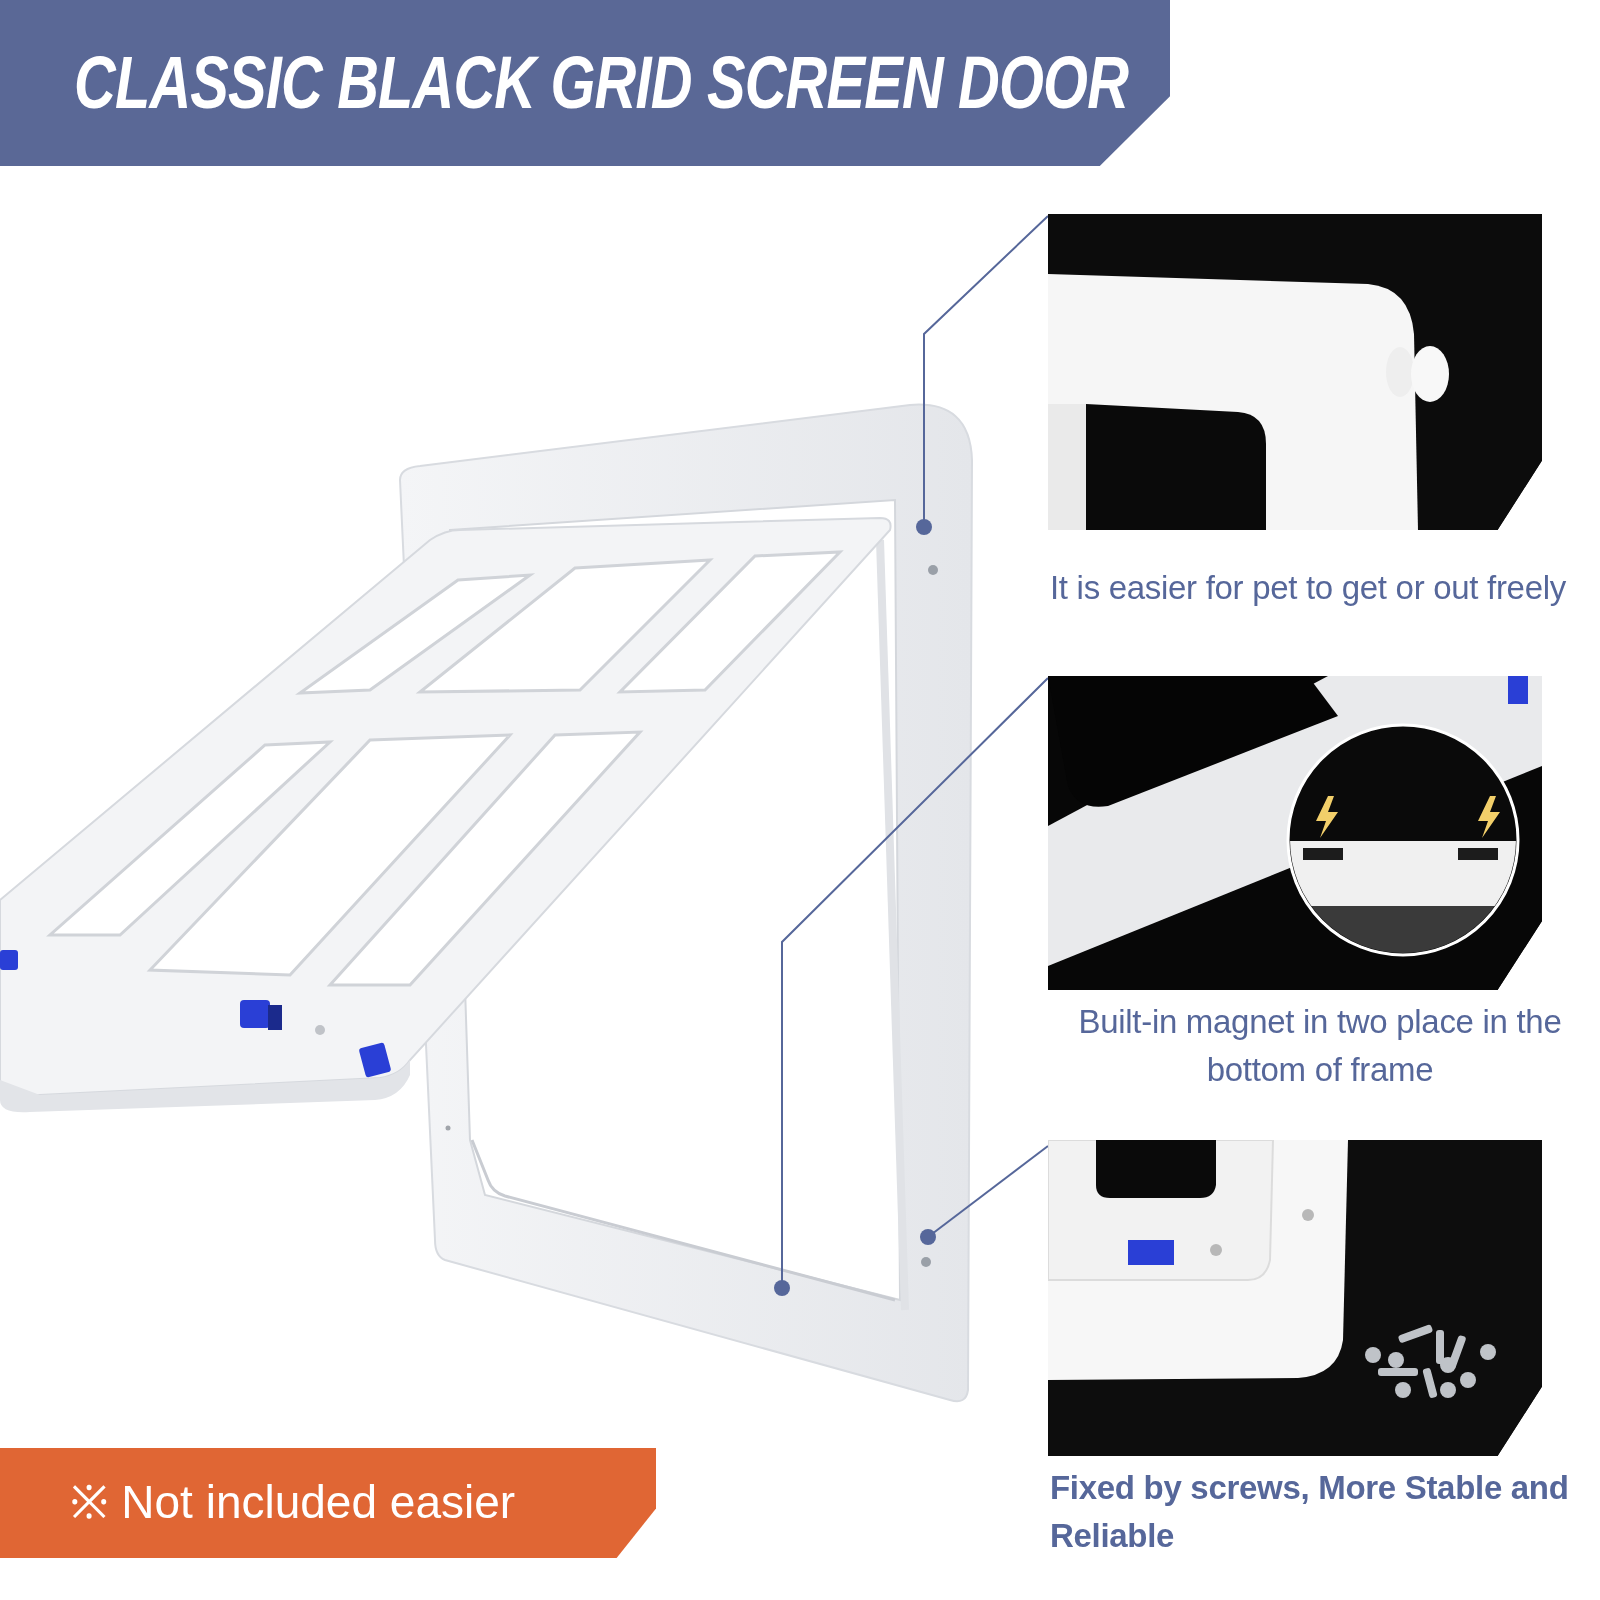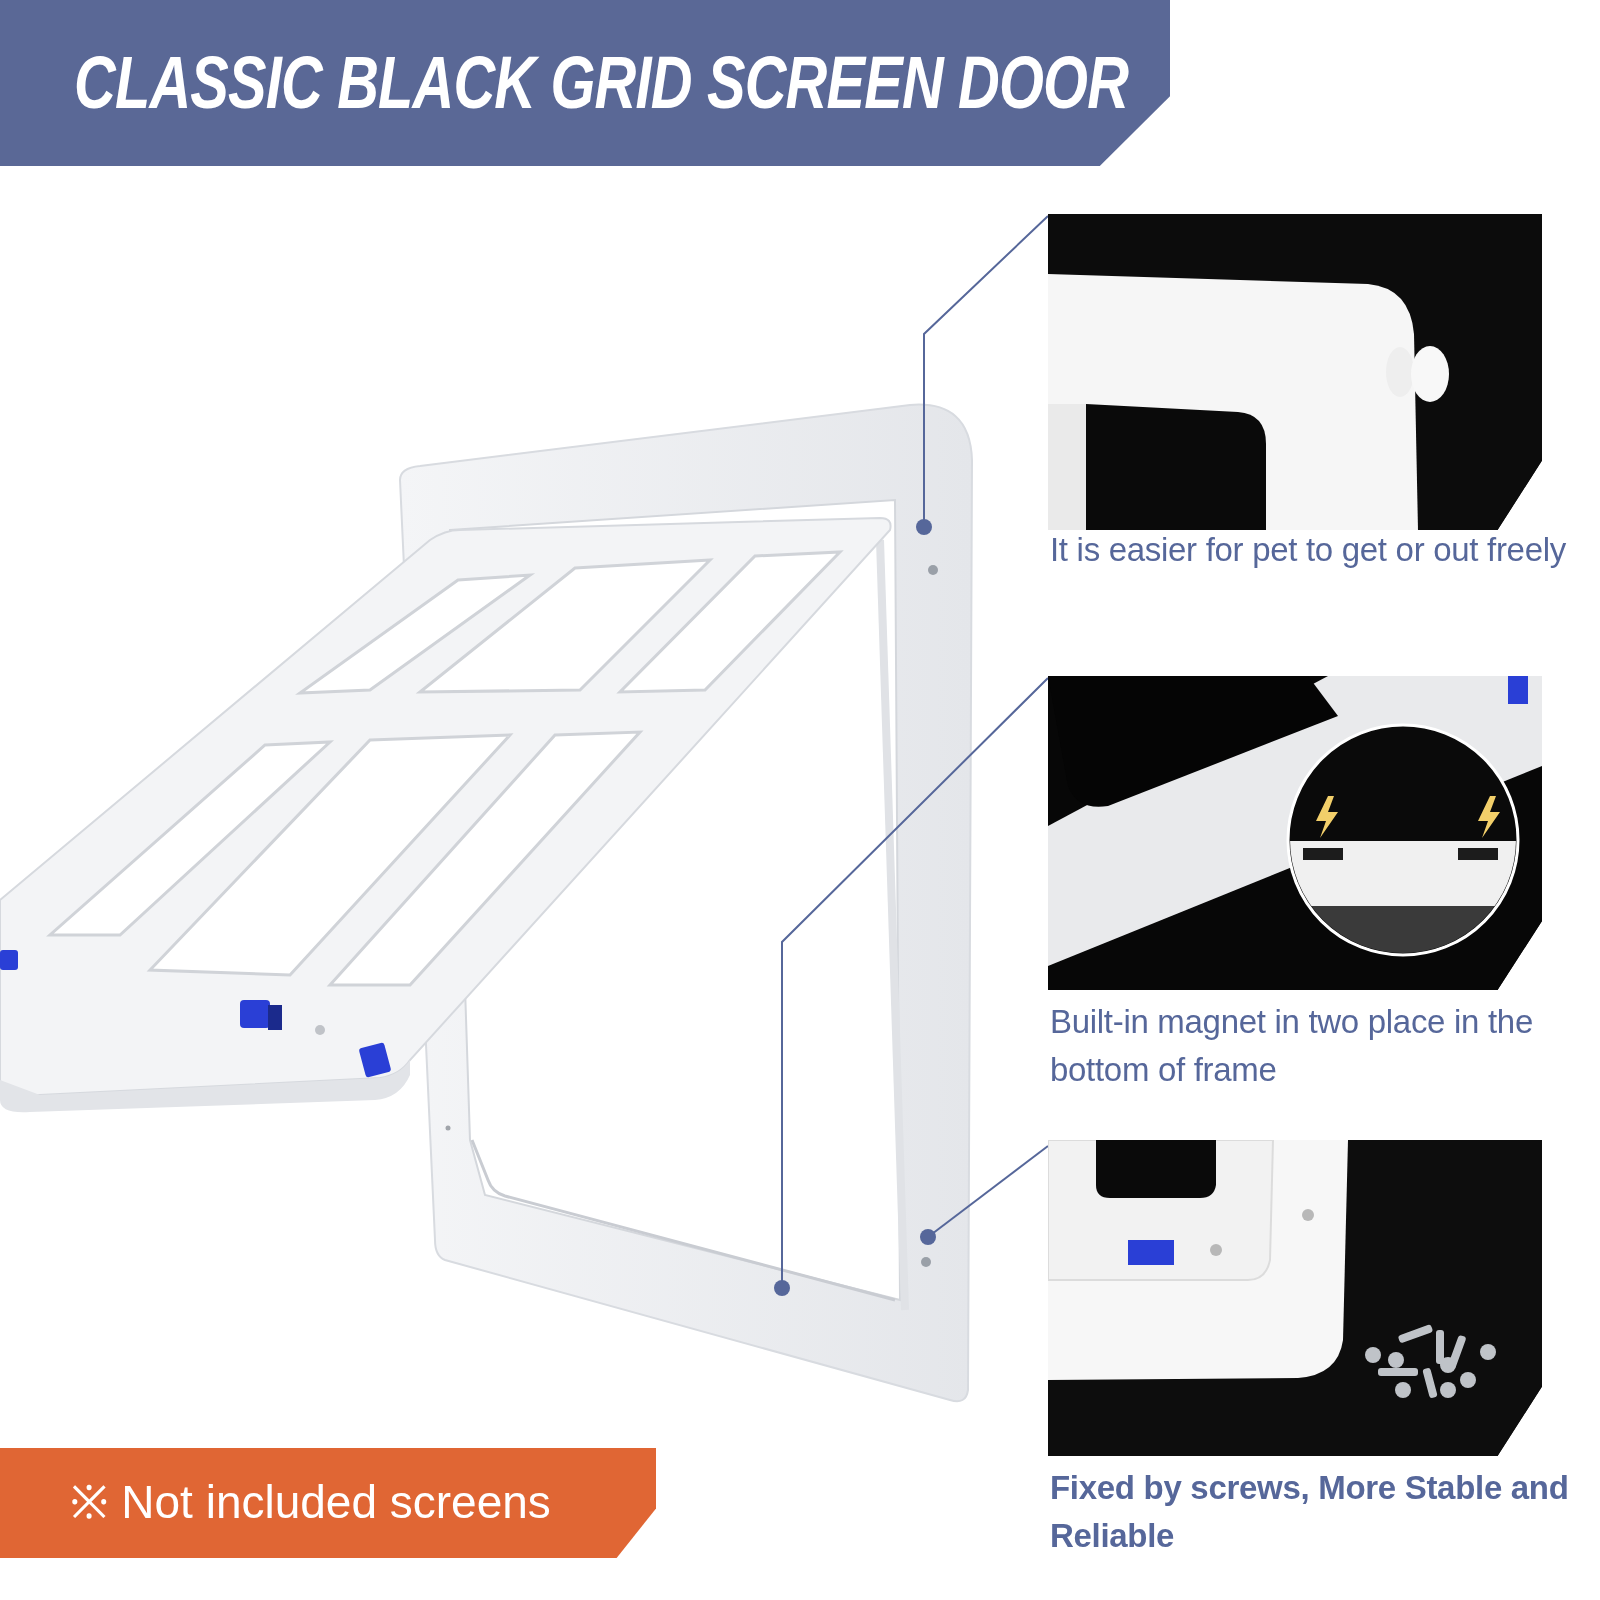--- a/index.html
+++ b/index.html
@@ -21,22 +21,22 @@
   .product-area { left: 0; top: 380px; width: 1000px; height: 1040px; }
 
   
   .panel { left: 1048px; width: 494px; background: #0c0c0c; overflow: hidden;
     clip-path: polygon(0 0, 100% 0, 100% 78%, 91% 100%, 0 100%); }
   .panel-1 { top: 214px; height: 316px; }
   .panel-2 { top: 676px; height: 314px; }
   .panel-3 { top: 1140px; height: 316px; background: #0d0d0d; }
 
   .caption { left: 1050px; width: 540px; color: #56679a; font-size: 33px; line-height: 48px; letter-spacing: -0.3px; }
-  .caption-1 { top: 526px; }
-  .caption-2 { top: 998px; }
+  .caption-1 { top: 564px; }
+  .caption-2 { top: 998px; text-align: center; }
   .caption-3 { top: 1464px; font-weight: bold; }
 
   .callouts { left: 0; top: 0; width: 1600px; height: 1600px; pointer-events: none; }
 </style>
 </head>
 <body>
 
 <div class="abs header-banner"></div>
 <div class="abs header-title">CLASSIC BLACK GRID SCREEN DOOR</div>
 
@@ -148,14 +148,14 @@
         <circle cx="355" cy="250" r="8"></circle>
       <circle cx="400" cy="250" r="8"></circle>
     </g>
   </svg>
 </div>
 <div class="abs caption caption-3">Fixed by screws, More Stable and Reliable</div>
 
 <div class="abs note-banner"></div>
 <div class="abs note-text">
   <span>※</span>
-  <span>Not included screens</span>
+  <span>Not included easier</span>
 </div>
 
 </body></html>

